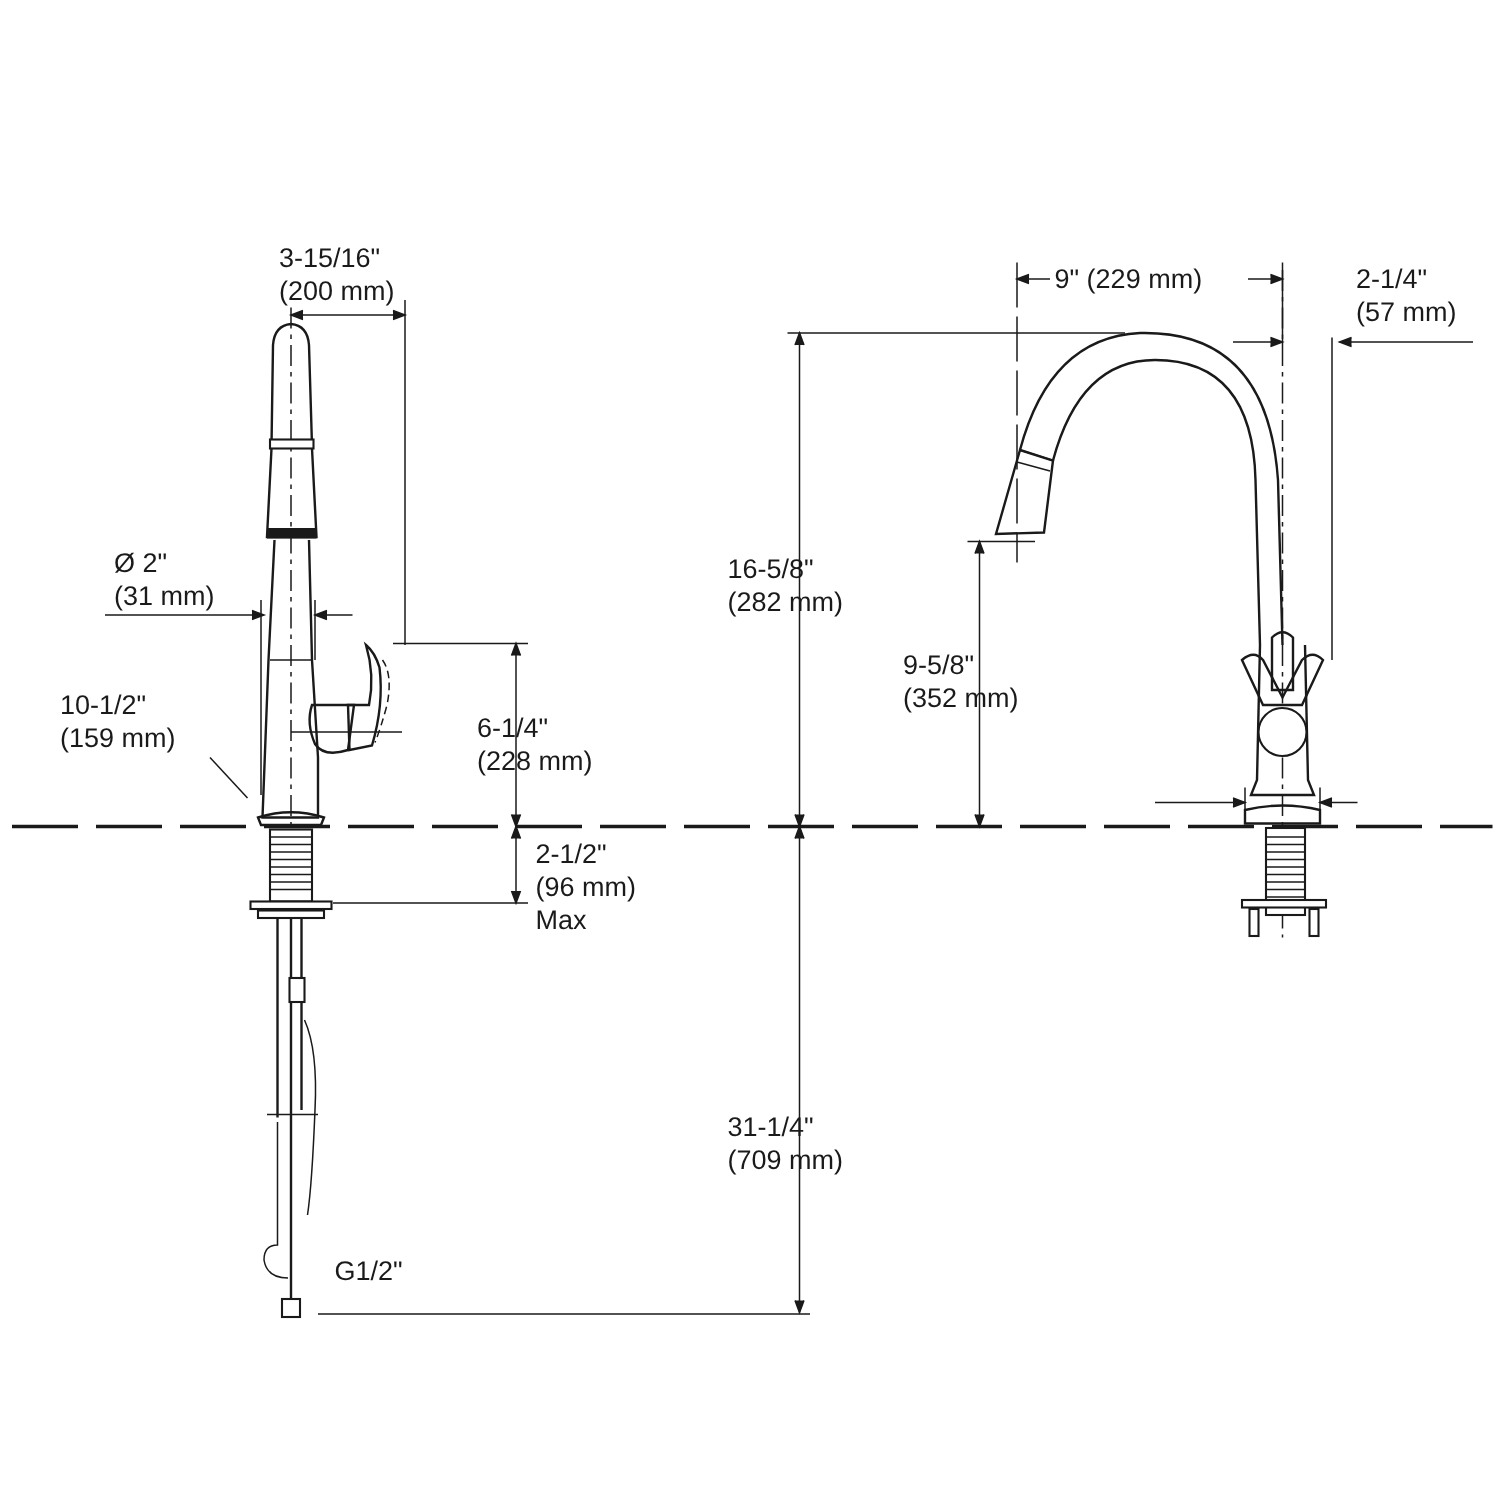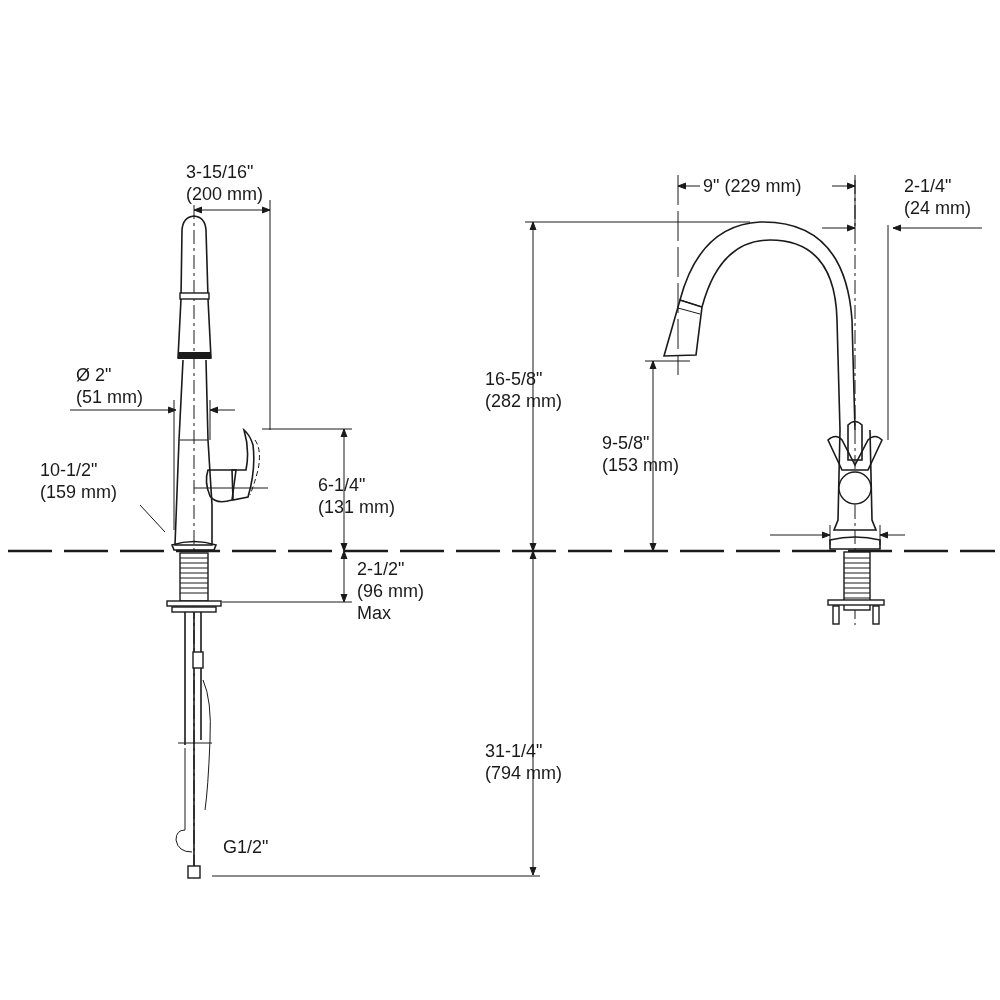--- a/index.html
+++ b/index.html
@@ -158,51 +158,51 @@
       <line x1="880" y1="525" x2="880" y2="545"></line>
     </g>
   </svg>
 
   <div class="label" style="left:186px; top:161px;">
     <span>3-15/16"</span>
     <span>(200 mm)</span>
   </div>
   <div class="label" style="left:76px; top:364px;">
     <span>Ø 2"</span>
-    <span>(51 mm)</span>
+    <span>(31 mm)</span>
   </div>
   <div class="label" style="left:40px; top:459px;">
     <span>10-1/2"</span>
     <span>(159 mm)</span>
   </div>
   <div class="label" style="left:318px; top:474px;">
     <span>6-1/4"</span>
-    <span>(131 mm)</span>
+    <span>(228 mm)</span>
   </div>
   <div class="label" style="left:357px; top:558px;">
     <span>2-1/2"</span>
     <span>(96 mm)</span>
     <span>Max</span>
   </div>
   <div class="label" style="left:223px; top:836px;">
     <span>G1/2"</span>
   </div>
 
   <div class="label" style="left:703px; top:175px;">
     <span>9" (229 mm)</span>
   </div>
   <div class="label" style="left:904px; top:175px;">
     <span>2-1/4"</span>
-    <span>(24 mm)</span>
+    <span>(57 mm)</span>
   </div>
   <div class="label" style="left:485px; top:368px;">
     <span>16-5/8"</span>
     <span>(282 mm)</span>
   </div>
   <div class="label" style="left:602px; top:432px;">
     <span>9-5/8"</span>
-    <span>(153 mm)</span>
+    <span>(352 mm)</span>
   </div>
   <div class="label" style="left:485px; top:740px;">
     <span>31-1/4"</span>
-    <span>(794 mm)</span>
+    <span>(709 mm)</span>
   </div>
 </div>
 
 </body></html>

